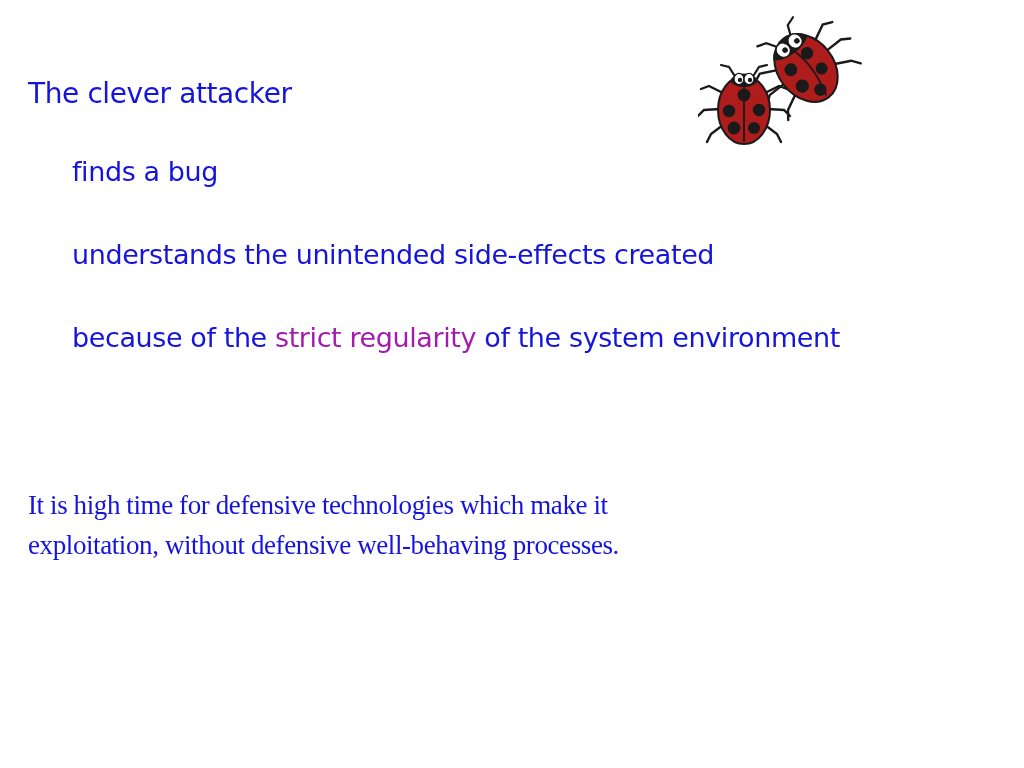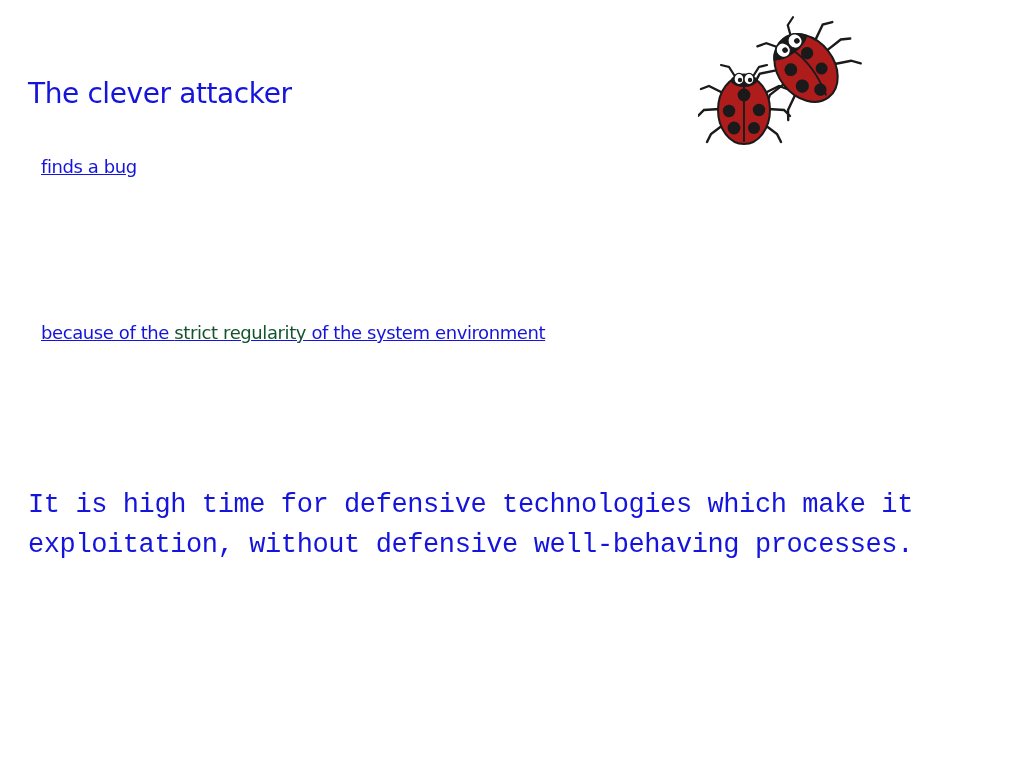--- a/index.html
+++ b/index.html
@@ -28,40 +28,39 @@
     line-height: 1.0;
   }
 
   #line-title {
     left: 28px;
     top: 80px;
     font-size: 28px;
   }
 
   .bullet {
-    left: 41px;
-    font-size: 18px;
-    text-decoration: underline;
+    left: 72px;
+    font-size: 27px;
   }
   #line-bullet-1 { top: 158px; }
   #line-bullet-2 { top: 241px; }
   #line-bullet-3 { top: 324px; }
   #line-bullet-4 { top: 407px; }
 
   .accent {
-    color: #14532d;
+    color: #a21caf;
   }
 
   #paragraph {
     position: absolute;
     left: 28px;
     top: 485px;
     width: 880px;
     color: #1414DC;
-    font-family: Liberation Mono, monospace;
+    font-family: Liberation Serif, serif;
     font-size: 27px;
     letter-spacing: -0.4px;
     line-height: 40px;
   }
   #paragraph .pline {
     display: block;
     white-space: nowrap;
   }
 
   
@@ -80,20 +79,21 @@
 </style>
 </head>
 <body>
 
 <div id="slide">
 
   <div class="txt" id="line-title">The clever attacker</div>
 
   <div class="txt bullet" id="line-bullet-1">finds a bug</div>
 
+  <div class="txt bullet" id="line-bullet-2">understands the unintended side-effects created</div>
 
   <div class="txt bullet" id="line-bullet-3"><span>because of the </span><span class="accent">strict regularity</span><span> of the system environment</span></div>
 
 
   <div id="paragraph">
     <span class="pline">It is high time for defensive technologies which make it</span>
     <span class="pline">exploitation, without defensive well-behaving processes.</span>
   </div>
 
   <div id="bug-art">

